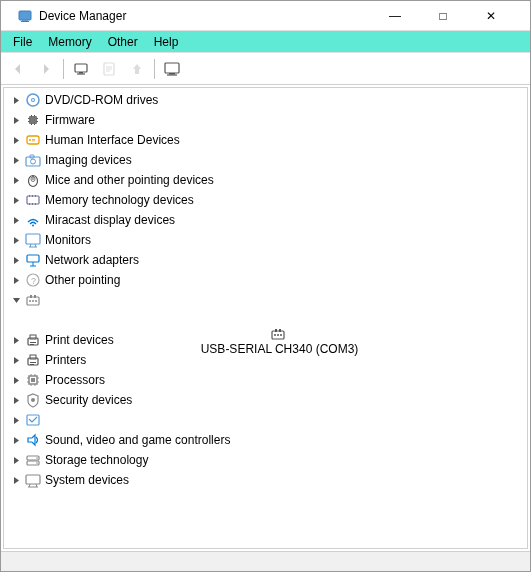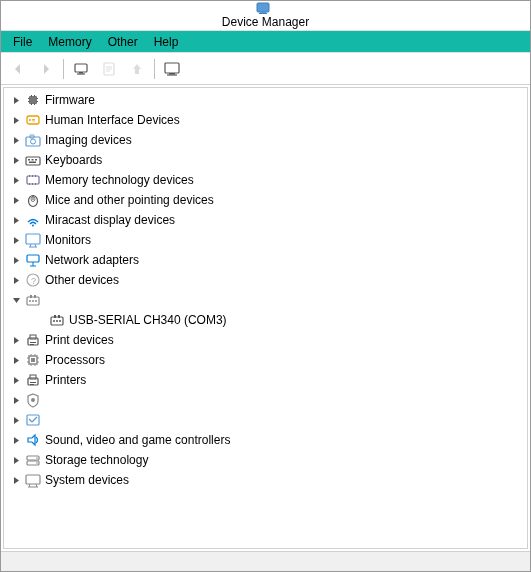--- a/index.html
+++ b/index.html
@@ -20,21 +20,20 @@
       flex-direction: column;
     }
     .title-bar {
       height: 30px;
       background: #fff;
       display: flex;
       align-items: center;
       padding: 0 16px;
       border-bottom: 1px solid #e0e0e0;
       user-select: none;
-      flex-direction: column;
     }
     .title-bar-icon {
       width: 16px;
       height: 16px;
       margin-right: 6px;
       display: flex;
       align-items: center;
       justify-content: center;
     }
     .title-bar-icon svg { width: 14px; height: 14px; }
@@ -55,21 +54,21 @@
       background: transparent;
       cursor: pointer;
       font-size: 12px;
       display: flex;
       align-items: center;
       justify-content: center;
       color: #000;
     }
     .menu-bar {
       height: 22px;
-      background: #14b8a6;
+      background: #5eead4;
       display: flex;
       align-items: center;
       padding: 0 4px;
       border-bottom: 1px solid #e0e0e0;
     }
     .menu-item {
       padding: 2px 8px;
       font-size: 12px;
       cursor: pointer;
       height: 22px;
@@ -125,20 +124,21 @@
       display: flex;
       align-items: center;
       height: 20px;
       padding-left: 4px;
       cursor: pointer;
       white-space: nowrap;
       user-select: none;
     }
     .tree-item.child {
       padding-left: 28px;
+      flex-direction: column;
     }
     .expand-icon {
       width: 16px;
       height: 16px;
       display: flex;
       align-items: center;
       justify-content: center;
       font-size: 9px;
       color: #555;
       flex-shrink: 0;
@@ -232,20 +232,35 @@
       <svg width="16" height="14" viewBox="0 0 16 14">
         <rect x="1" y="1" width="14" height="10" rx="1" fill="none" stroke="#555" stroke-width="1.2"></rect>
         <rect x="5" y="11" width="6" height="1.5" fill="#555"></rect>
         <line x1="3" y1="13" x2="13" y2="13" stroke="#555" stroke-width="1.2"></line>
       </svg>
     </button>
   </div>
 
   <div class="content-area">
     <div class="tree-view" id="tree-container">
+    <div class="tree-item">
+          <span class="expand-icon">
+            <svg width="9" height="9" viewBox="0 0 9 9">
+              <polygon points="2,1 7,4.5 2,8" fill="#555"></polygon>
+            </svg>
+          </span>
+          <span class="item-icon">
+            <svg width="16" height="16" viewBox="0 0 16 16">
+              <circle cx="8" cy="8" r="6" fill="none" stroke="#5b9bd5" stroke-width="1.5"></circle>
+              <circle cx="8" cy="8" r="2" fill="#5b9bd5"></circle>
+              <circle cx="8" cy="8" r="1" fill="#fff"></circle>
+            </svg>
+          </span>
+          <span class="item-label">DVD/CD-ROM drives</span>
+        </div>
         <div class="tree-item">
           <span class="expand-icon">
             <svg width="9" height="9" viewBox="0 0 9 9">
               <polygon points="2,1 7,4.5 2,8" fill="#555"></polygon>
             </svg>
           </span>
           <span class="item-icon">
             <svg width="16" height="16" viewBox="0 0 16 16">
               <rect x="4" y="4" width="8" height="8" fill="#777" rx="1"></rect>
               <rect x="3" y="6" width="1.5" height="1" fill="#555"></rect>
@@ -292,28 +307,26 @@
           <span class="item-label">Imaging devices</span>
         </div>
         <div class="tree-item">
           <span class="expand-icon">
             <svg width="9" height="9" viewBox="0 0 9 9">
               <polygon points="2,1 7,4.5 2,8" fill="#555"></polygon>
             </svg>
           </span>
           <span class="item-icon">
             <svg width="16" height="16" viewBox="0 0 16 16">
-              <rect x="1" y="5" width="14" height="8" rx="1" fill="none" stroke="#555" stroke-width="1.2"></rect>
-              <rect x="3" y="7" width="2" height="1.5" rx="0.3" fill="#555"></rect>
-              <rect x="6.5" y="7" width="2" height="1.5" rx="0.3" fill="#555"></rect>
-              <rect x="10" y="7" width="2" height="1.5" rx="0.3" fill="#555"></rect>
-              <rect x="4" y="9.5" width="7" height="1.5" rx="0.3" fill="#555"></rect>
-            </svg>
-          </span>
-          <span class="item-label">Keyboards</span>
+              <ellipse cx="8" cy="9" rx="4.5" ry="5.5" fill="none" stroke="#555" stroke-width="1.2"></ellipse>
+              <line x1="8" y1="3.5" x2="8" y2="8" stroke="#555" stroke-width="1"></line>
+              <ellipse cx="8" cy="7" rx="2" ry="2.5" fill="none" stroke="#555" stroke-width="0.8"></ellipse>
+            </svg>
+          </span>
+          <span class="item-label">Mice and other pointing devices</span>
         </div>
         <div class="tree-item">
           <span class="expand-icon">
             <svg width="9" height="9" viewBox="0 0 9 9">
               <polygon points="2,1 7,4.5 2,8" fill="#555"></polygon>
             </svg>
           </span>
           <span class="item-icon">
             <svg width="16" height="16" viewBox="0 0 16 16">
               <rect x="2" y="4" width="12" height="8" rx="1" fill="none" stroke="#7070a0" stroke-width="1.2"></rect>
@@ -328,35 +341,20 @@
           <span class="item-label">Memory technology devices</span>
         </div>
         <div class="tree-item">
           <span class="expand-icon">
             <svg width="9" height="9" viewBox="0 0 9 9">
               <polygon points="2,1 7,4.5 2,8" fill="#555"></polygon>
             </svg>
           </span>
           <span class="item-icon">
             <svg width="16" height="16" viewBox="0 0 16 16">
-              <ellipse cx="8" cy="9" rx="4.5" ry="5.5" fill="none" stroke="#555" stroke-width="1.2"></ellipse>
-              <line x1="8" y1="3.5" x2="8" y2="8" stroke="#555" stroke-width="1"></line>
-              <ellipse cx="8" cy="7" rx="2" ry="2.5" fill="none" stroke="#555" stroke-width="0.8"></ellipse>
-            </svg>
-          </span>
-          <span class="item-label">Mice and other pointing devices</span>
-        </div>
-        <div class="tree-item">
-          <span class="expand-icon">
-            <svg width="9" height="9" viewBox="0 0 9 9">
-              <polygon points="2,1 7,4.5 2,8" fill="#555"></polygon>
-            </svg>
-          </span>
-          <span class="item-icon">
-            <svg width="16" height="16" viewBox="0 0 16 16">
               <path d="M3,10 Q8,5 13,10" fill="none" stroke="#0078d7" stroke-width="1.3"></path>
               <path d="M5,12 Q8,8.5 11,12" fill="none" stroke="#0078d7" stroke-width="1.3"></path>
               <circle cx="8" cy="13.5" r="1" fill="#0078d7"></circle>
             </svg>
           </span>
           <span class="item-label">Miracast display devices</span>
         </div>
         <div class="tree-item">
           <span class="expand-icon">
             <svg width="9" height="9" viewBox="0 0 9 9">
@@ -393,21 +391,21 @@
             <svg width="9" height="9" viewBox="0 0 9 9">
               <polygon points="2,1 7,4.5 2,8" fill="#555"></polygon>
             </svg>
           </span>
           <span class="item-icon">
             <svg width="16" height="16" viewBox="0 0 16 16">
               <circle cx="8" cy="8" r="6" fill="none" stroke="#aaa" stroke-width="1.2"></circle>
               <text x="6" y="12" font-size="9" fill="#aaa">?</text>
             </svg>
           </span>
-          <span class="item-label">Other devices</span>
+          <span class="item-label">Other pointing</span>
         </div>
         <div class="tree-item">
           <span class="expand-icon">
             <svg width="9" height="9" viewBox="0 0 9 9">
               <polygon points="1,2 8,2 4.5,7" fill="#555"></polygon>
             </svg>
           </span>
           <span class="item-icon">
             <svg width="16" height="16" viewBox="0 0 16 16">
               <rect x="2" y="5" width="12" height="8" rx="1" fill="none" stroke="#888" stroke-width="1.2"></rect>
@@ -441,20 +439,36 @@
           </span>
           <span class="item-icon">
             <svg width="16" height="16" viewBox="0 0 16 16">
               <rect x="3" y="6" width="10" height="7" rx="1" fill="none" stroke="#555" stroke-width="1.2"></rect>
               <rect x="5" y="3" width="6" height="4" fill="none" stroke="#555" stroke-width="1"></rect>
               <rect x="5" y="10" width="6" height="1" fill="#555"></rect>
               <rect x="5" y="12" width="4" height="1" fill="#555"></rect>
             </svg>
           </span>
           <span class="item-label">Print devices</span>
+        </div>
+        <div class="tree-item">
+          <span class="expand-icon">
+            <svg width="9" height="9" viewBox="0 0 9 9">
+              <polygon points="2,1 7,4.5 2,8" fill="#555"></polygon>
+            </svg>
+          </span>
+          <span class="item-icon">
+            <svg width="16" height="16" viewBox="0 0 16 16">
+              <rect x="3" y="6" width="10" height="7" rx="1" fill="none" stroke="#555" stroke-width="1.2"></rect>
+              <rect x="5" y="3" width="6" height="4" fill="none" stroke="#555" stroke-width="1"></rect>
+              <rect x="5" y="10" width="6" height="1" fill="#555"></rect>
+              <rect x="5" y="12" width="4" height="1" fill="#555"></rect>
+            </svg>
+          </span>
+          <span class="item-label">Printers</span>
         </div>
         <div class="tree-item">
           <span class="expand-icon">
             <svg width="9" height="9" viewBox="0 0 9 9">
               <polygon points="2,1 7,4.5 2,8" fill="#555"></polygon>
             </svg>
           </span>
           <span class="item-icon">
             <svg width="16" height="16" viewBox="0 0 16 16">
               <rect x="4" y="4" width="8" height="8" fill="none" stroke="#888" stroke-width="1.5"></rect>
@@ -472,40 +486,25 @@
           <span class="item-label">Processors</span>
         </div>
         <div class="tree-item">
           <span class="expand-icon">
             <svg width="9" height="9" viewBox="0 0 9 9">
               <polygon points="2,1 7,4.5 2,8" fill="#555"></polygon>
             </svg>
           </span>
           <span class="item-icon">
             <svg width="16" height="16" viewBox="0 0 16 16">
-              <rect x="3" y="6" width="10" height="7" rx="1" fill="none" stroke="#555" stroke-width="1.2"></rect>
-              <rect x="5" y="3" width="6" height="4" fill="none" stroke="#555" stroke-width="1"></rect>
-              <rect x="5" y="10" width="6" height="1" fill="#555"></rect>
-              <rect x="5" y="12" width="4" height="1" fill="#555"></rect>
-            </svg>
-          </span>
-          <span class="item-label">Printers</span>
-        </div>
-        <div class="tree-item">
-          <span class="expand-icon">
-            <svg width="9" height="9" viewBox="0 0 9 9">
-              <polygon points="2,1 7,4.5 2,8" fill="#555"></polygon>
-            </svg>
-          </span>
-          <span class="item-icon">
-            <svg width="16" height="16" viewBox="0 0 16 16">
               <path d="M8,2 L13,4 L13,9 Q13,13 8,15 Q3,13 3,9 L3,4 Z" fill="none" stroke="#888" stroke-width="1.2"></path>
               <circle cx="8" cy="8" r="2" fill="#888"></circle>
             </svg>
           </span>
+          <span class="item-label">Security devices</span>
         </div>
         <div class="tree-item">
           <span class="expand-icon">
             <svg width="9" height="9" viewBox="0 0 9 9">
               <polygon points="2,1 7,4.5 2,8" fill="#555"></polygon>
             </svg>
           </span>
           <span class="item-icon">
             <svg width="16" height="16" viewBox="0 0 16 16">
               <rect x="2" y="3" width="12" height="10" rx="1" fill="none" stroke="#5b9bd5" stroke-width="1.2"></rect>

